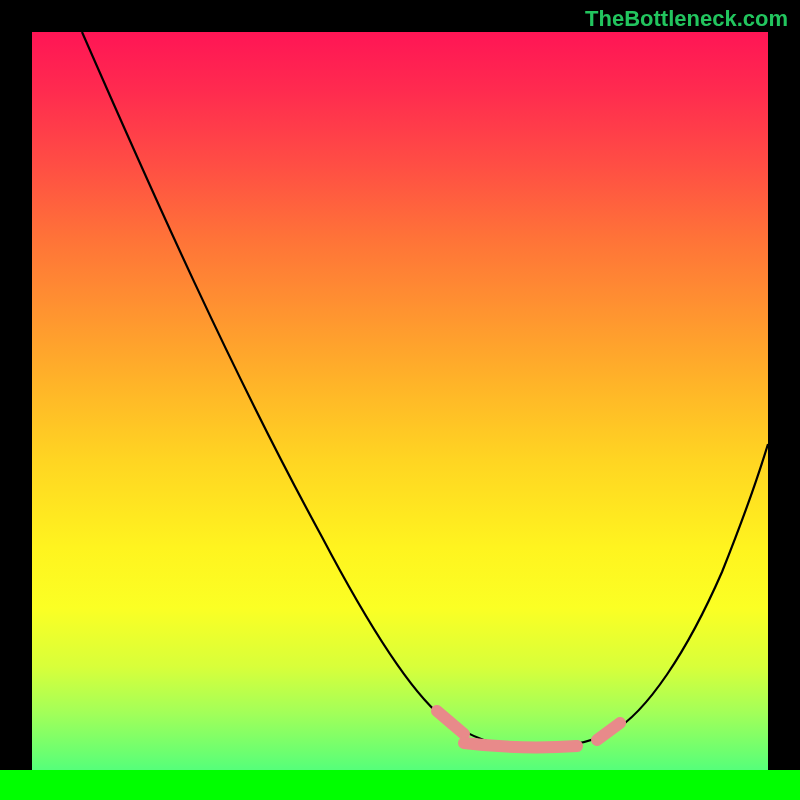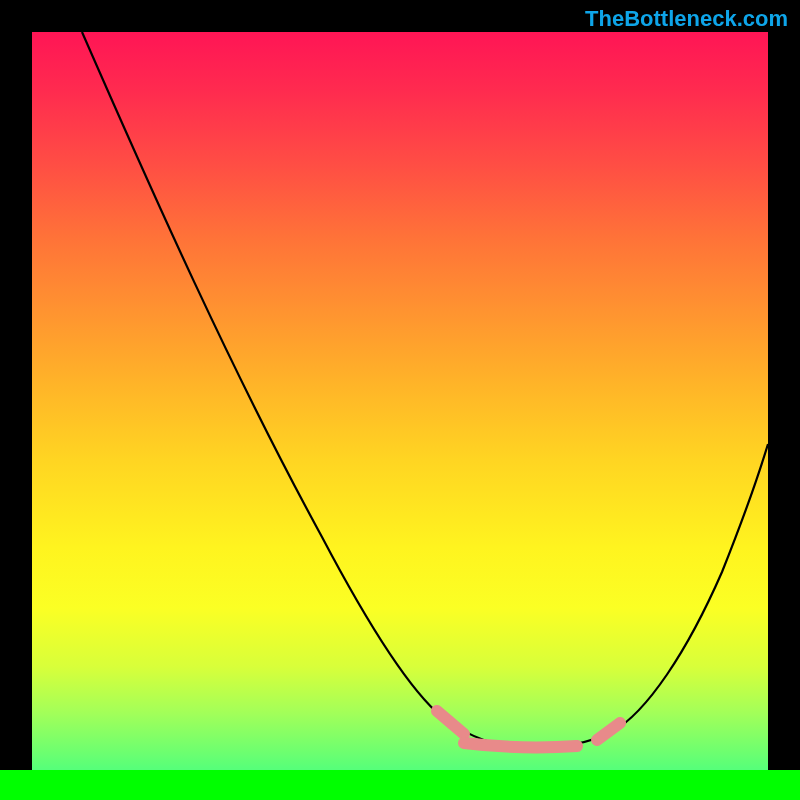--- a/index.html
+++ b/index.html
@@ -6,21 +6,21 @@
   html, body { width: 800px; height: 800px; overflow: hidden; }
   body { background: #000; position: relative; }
   
   .watermark {
     position: absolute;
     top: 6px;
     right: 12px;
     font-family: Arial, sans-serif;
     font-weight: bold;
     font-size: 22px;
-    color: #0ea5e9;
+    color: #22c55e;
     z-index: 10;
   }
   
   .chart-area {
     position: absolute;
     top: 32px;
     left: 32px;
     width: 736px;
     height: 738px;
   }

